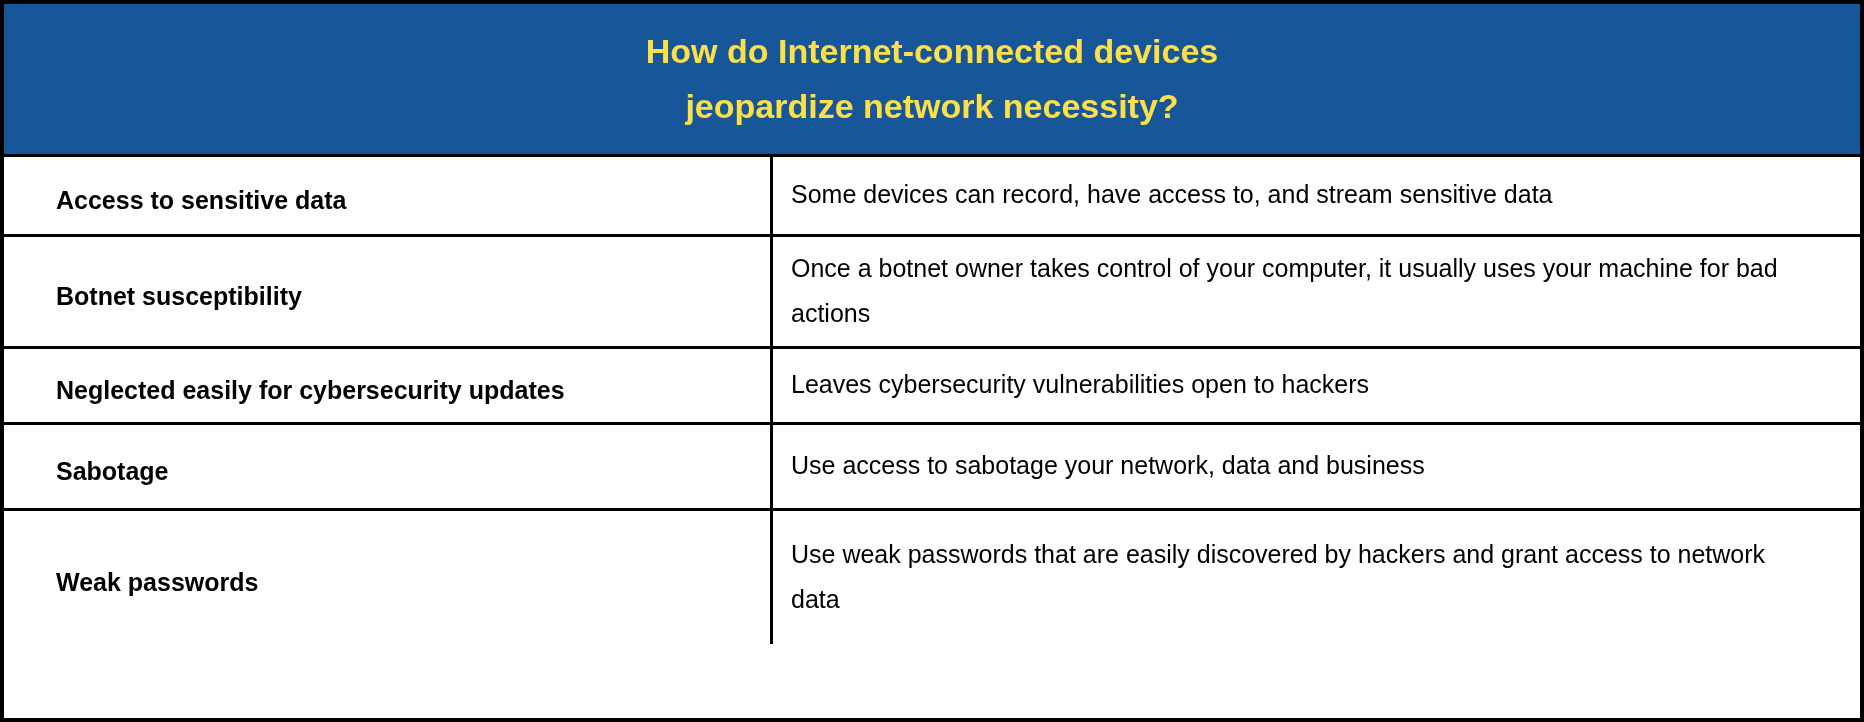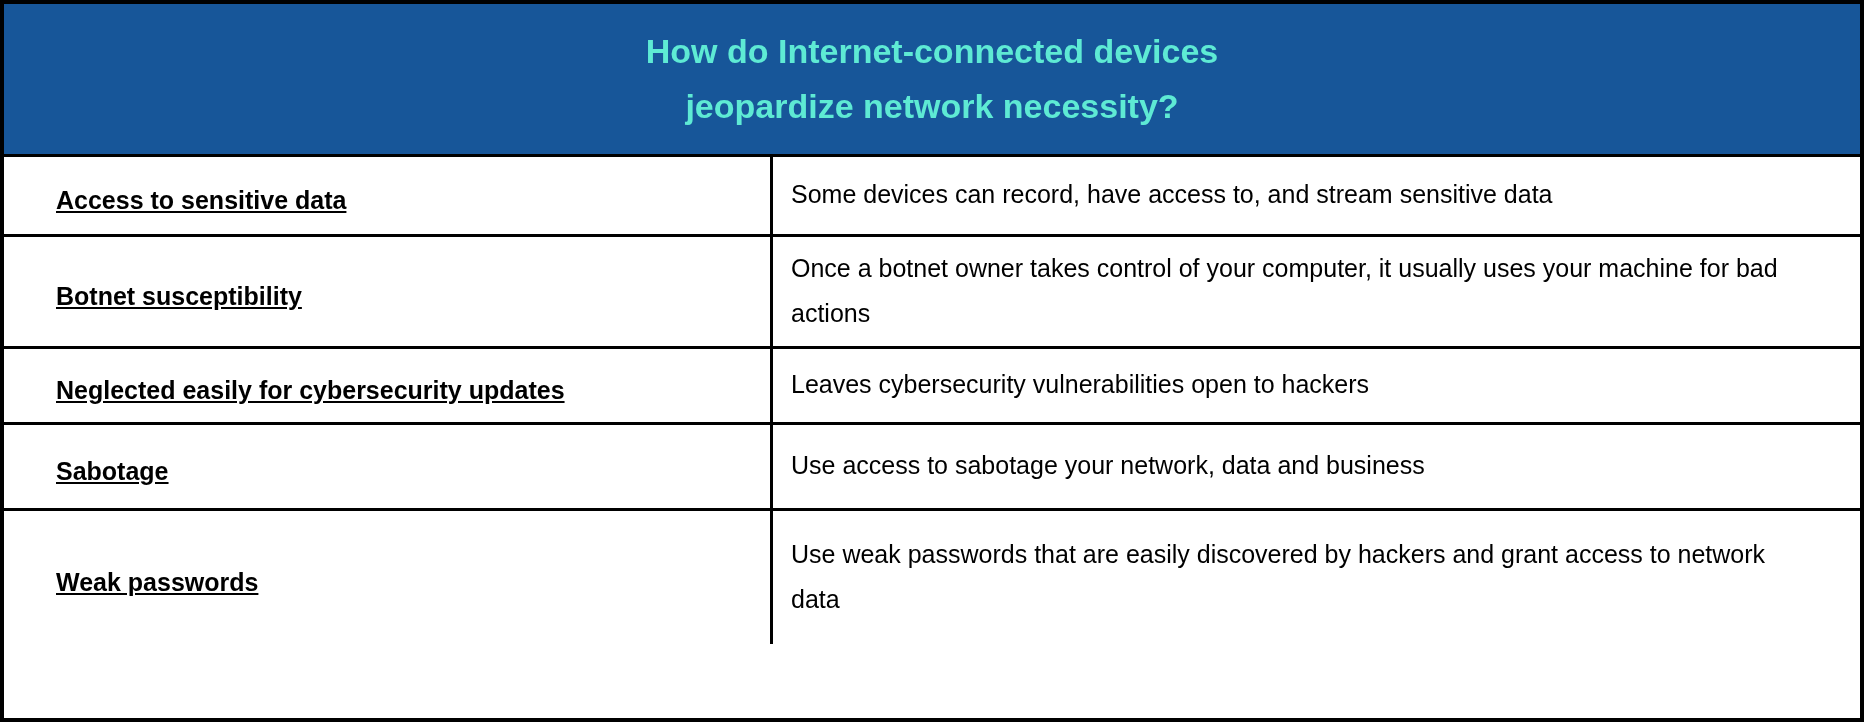--- a/index.html
+++ b/index.html
@@ -14,21 +14,21 @@
     height: 722px;
     border: 4px solid #000000;
     background: #ffffff;
     display: flex;
     flex-direction: column;
   }
   .table-header {
     box-sizing: border-box;
     height: 150px;
     background: #175699;
-    color: #5eead4;
+    color: #fde047;
     display: flex;
     flex-direction: column;
     align-items: center;
     justify-content: center;
     text-align: center;
     font-weight: bold;
     font-size: 34px;
     line-height: 1.62;
     flex: 0 0 auto;
   }
@@ -52,21 +52,20 @@
     align-items: center;
     font-size: 25px;
     color: #000000;
     line-height: 1.8;
   }
   .cell-term {
     width: 766px;
     flex: 0 0 766px;
     padding: 16px 20px 6px 52px;
     font-weight: bold;
-    text-decoration: underline;
   }
   .cell-desc {
     flex: 1 1 auto;
     border-left: 3px solid #000000;
     padding: 6px 40px 8px 18px;
     font-weight: normal;
   }
 </style>
 </head>
 <body>

